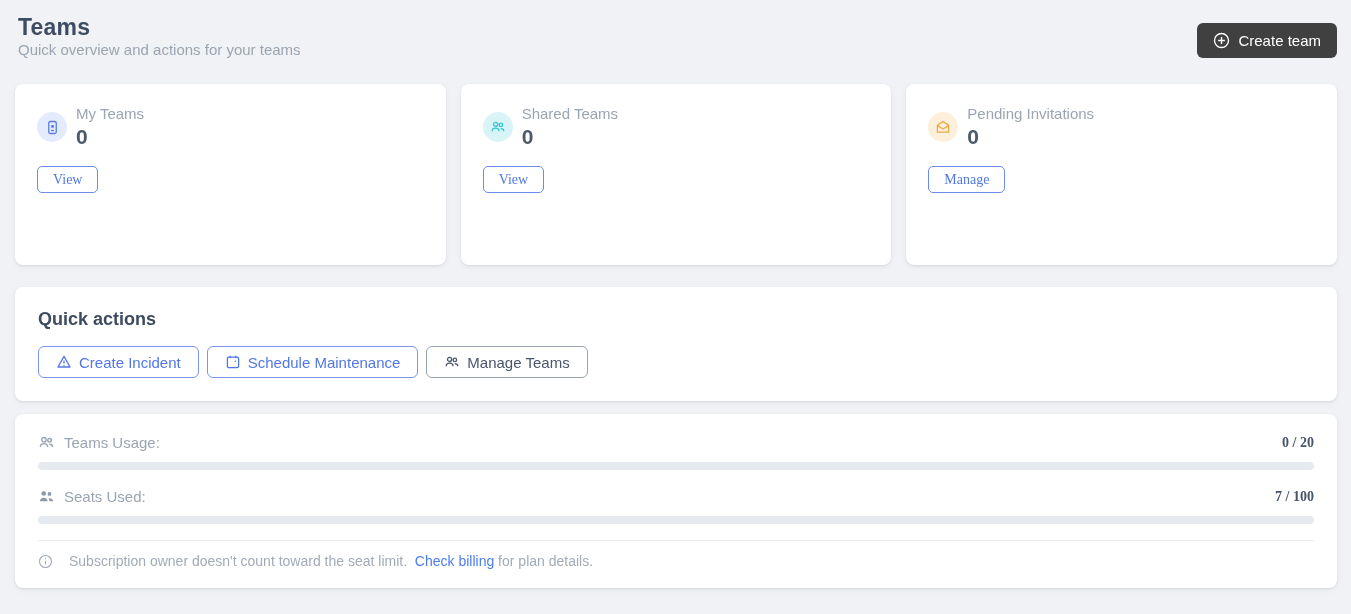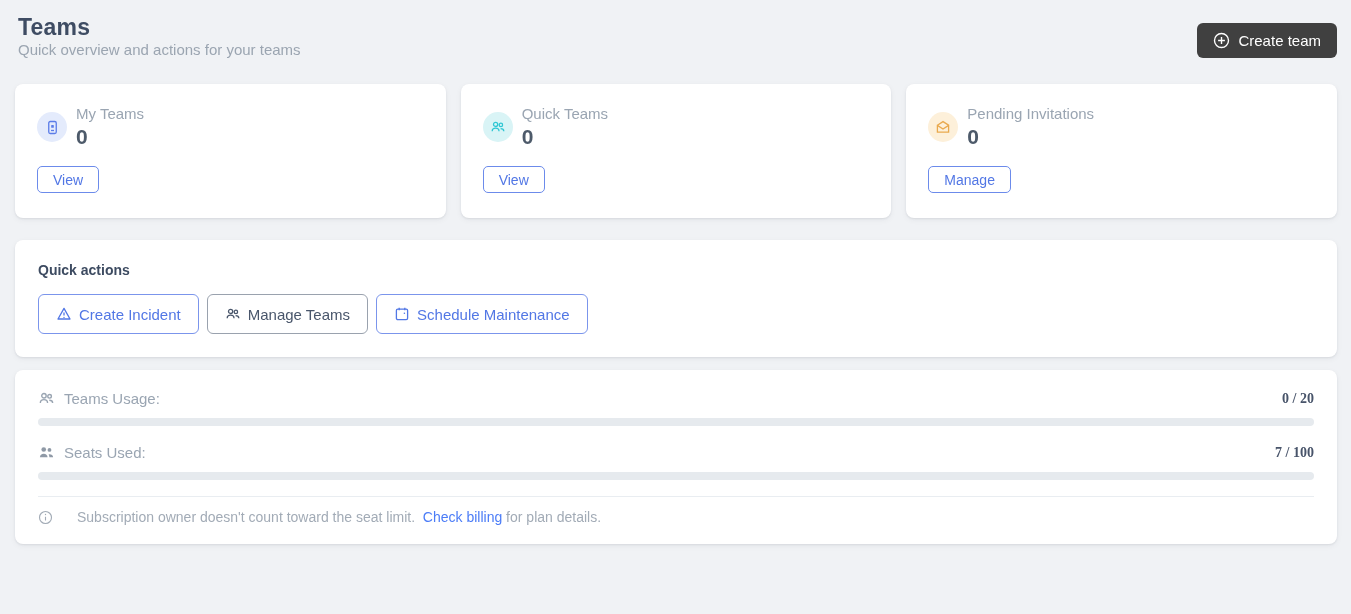--- a/index.html
+++ b/index.html
@@ -21,54 +21,54 @@
     background:#404040; color:#fff; border:none; border-radius:6px;
     padding:0 16px; font-size:15px; font-family:inherit; cursor:pointer;
   }
 
   
   .stats-row { display:grid; grid-template-columns:repeat(3,1fr); gap:15px; margin-top:26px; }
   .card {
     background:#fff; border-radius:8px;
     box-shadow:0 1px 2px rgba(35,46,60,.09), 0 2px 6px rgba(35,46,60,.05);
   }
-  .stat-card { height:134px; padding:21px 22px; }
+  .stat-card { height:181px; padding:21px 22px; }
   .stat-head { display:flex; align-items:center; gap:9px; }
   .icon-bubble { width:30px; height:30px; border-radius:50%; display:flex; align-items:center; justify-content:center; flex:0 0 auto; }
   .stat-label { font-size:15px; color:#9aa5b2; }
   .stat-value { font-size:21px; font-weight:700; color:#4d5a6a; margin-top:3px; }
   .stat-action {
-    margin-top:17px; height:27px; padding:0 15px; font-size:14px; font-family:Liberation Sans, sans-serif;
+    margin-top:17px; height:27px; padding:0 15px; font-size:14px; font-family:Liberation Serif, serif;
     color:#5277e5; background:#fff; border:1px solid #6c8beb; border-radius:5px; cursor:pointer;
   }
 
   
   .quick-card { margin-top:22px; padding:22px 23px 23px; }
-  .section-heading { font-size:14px; font-weight:600; color:#3d4b61; }
+  .section-heading { font-size:18px; font-weight:600; color:#3d4b61; }
   .qa-buttons { display:flex; gap:8px; margin-top:16px; }
   .qa-btn {
-    height:40px; display:inline-flex; align-items:center; gap:7px;
+    height:32px; display:inline-flex; align-items:center; gap:7px;
     padding:0 17px; font-size:15px; font-family:inherit; background:#fff;
     border-radius:6px; cursor:pointer;
   }
   .qa-btn.blue { color:#5277e5; border:1px solid #7b95ec; }
   .qa-btn.gray { color:#49566b; border:1px solid #9aa2ae; }
 
   
   .usage-card { margin-top:13px; padding:20px 23px 19px; }
   .usage-row { display:flex; justify-content:space-between; align-items:center; }
   .usage-left { display:flex; align-items:center; gap:9px; color:#9aa5b2; font-size:15px; }
   .usage-value { font-size:14px; font-weight:700; color:#48546a;font-family:Liberation Serif, serif; }
   .usage-value .unit { font-weight:400; color:#9aa5b2; }
   .progress-track { margin-top:11px; height:8px; border-radius:4px; background:#e6eaee; overflow:hidden; }
   .progress-fill { height:100%; background:#597de2; border-radius:4px; width:0%; }
   .usage-group + .usage-group { margin-top:18px; }
   .usage-divider { border:none; border-top:1px solid #e9edf1; margin-top:16px; }
   .seats-row { margin-top:18px; }
-  .usage-note { margin-top:12px; display:flex; align-items:center; gap:24px; font-size:14px; color:#a2abb6; }
+  .usage-note { margin-top:12px; display:flex; align-items:center; gap:16px; font-size:14px; color:#a2abb6; }
   .usage-note a { color:#4b7cf7; text-decoration:none; }
   .icon { display:inline-flex; align-items:center; justify-content:center; }
 </style>
 </head>
 <body>
 
 <div class="page">
 
   <div class="header">
     <div>
@@ -109,21 +109,21 @@
       <div class="stat-head">
         <span class="icon-bubble" style="background: rgb(217, 244, 246);">
           <svg width="16" height="16" viewBox="0 0 16 16" fill="none" stroke="#2fc7d4" stroke-width="1.3">
             <circle cx="5.6" cy="5.4" r="2.1"></circle>
             <circle cx="10.9" cy="5.9" r="1.7"></circle>
             <path d="M2.2 12.2c0-1.9 1.5-3.1 3.4-3.1s3.4 1.2 3.4 3.1"></path>
             <path d="M10.6 9.6c1.8 0 3.2 1 3.2 2.6"></path>
           </svg>
         </span>
         <div>
-          <div class="stat-label">Quick Teams</div>
+          <div class="stat-label">Shared Teams</div>
           <div class="stat-value">0</div>
         </div>
       </div>
       <button class="stat-action">View</button>
     </div>
 
     <div class="card stat-card">
       <div class="stat-head">
         <span class="icon-bubble" style="background: rgb(253, 240, 218);">
           <svg width="16" height="16" viewBox="0 0 16 16" fill="none" stroke="#e9a94e" stroke-width="1.3">
@@ -147,43 +147,43 @@
 
       <button class="qa-btn blue">
         <span class="icon">
           <svg width="16" height="16" viewBox="0 0 16 16" fill="none" stroke="#5277e5" stroke-width="1.3">
             <path d="M8 2.4 14 13H2z" stroke-linejoin="round"></path>
             <path d="M8 6.4v3.2"></path>
               <circle cx="8" cy="11.4" r="0.7" fill="#5277e5" stroke="none"></circle>
           </svg>
         </span>
         <span>Create Incident</span>
+      </button>
+
+      <button class="qa-btn blue">
+        <span class="icon">
+          <svg width="16" height="16" viewBox="0 0 16 16" fill="none" stroke="#5277e5" stroke-width="1.3">
+            <rect x="2.4" y="3.2" width="11.2" height="10.4" rx="1.4"></rect>
+            <path d="M5.2 1.8v2.4M10.8 1.8v2.4"></path>
+            <circle cx="10.4" cy="7.2" r="0.8" fill="#5277e5" stroke="none"></circle>
+          </svg>
+        </span>
+        <span>Schedule Maintenance</span>
       </button>
 
       <button class="qa-btn gray">
         <span class="icon">
           <svg width="16" height="16" viewBox="0 0 16 16" fill="none" stroke="#49566b" stroke-width="1.3">
             <circle cx="5.6" cy="5.4" r="2.1"></circle>
             <circle cx="10.9" cy="5.9" r="1.7"></circle>
             <path d="M2.2 12.2c0-1.9 1.5-3.1 3.4-3.1s3.4 1.2 3.4 3.1"></path>
             <path d="M10.6 9.6c1.8 0 3.2 1 3.2 2.6"></path>
           </svg>
         </span>
         <span>Manage Teams</span>
-      </button>
-
-      <button class="qa-btn blue">
-        <span class="icon">
-          <svg width="16" height="16" viewBox="0 0 16 16" fill="none" stroke="#5277e5" stroke-width="1.3">
-            <rect x="2.4" y="3.2" width="11.2" height="10.4" rx="1.4"></rect>
-            <path d="M5.2 1.8v2.4M10.8 1.8v2.4"></path>
-            <circle cx="10.4" cy="7.2" r="0.8" fill="#5277e5" stroke="none"></circle>
-          </svg>
-        </span>
-        <span>Schedule Maintenance</span>
       </button>
 
     </div>
   </div>
 
   <div class="card usage-card">
 
     <div class="usage-group">
       <div class="usage-row">
         <div class="usage-left">

